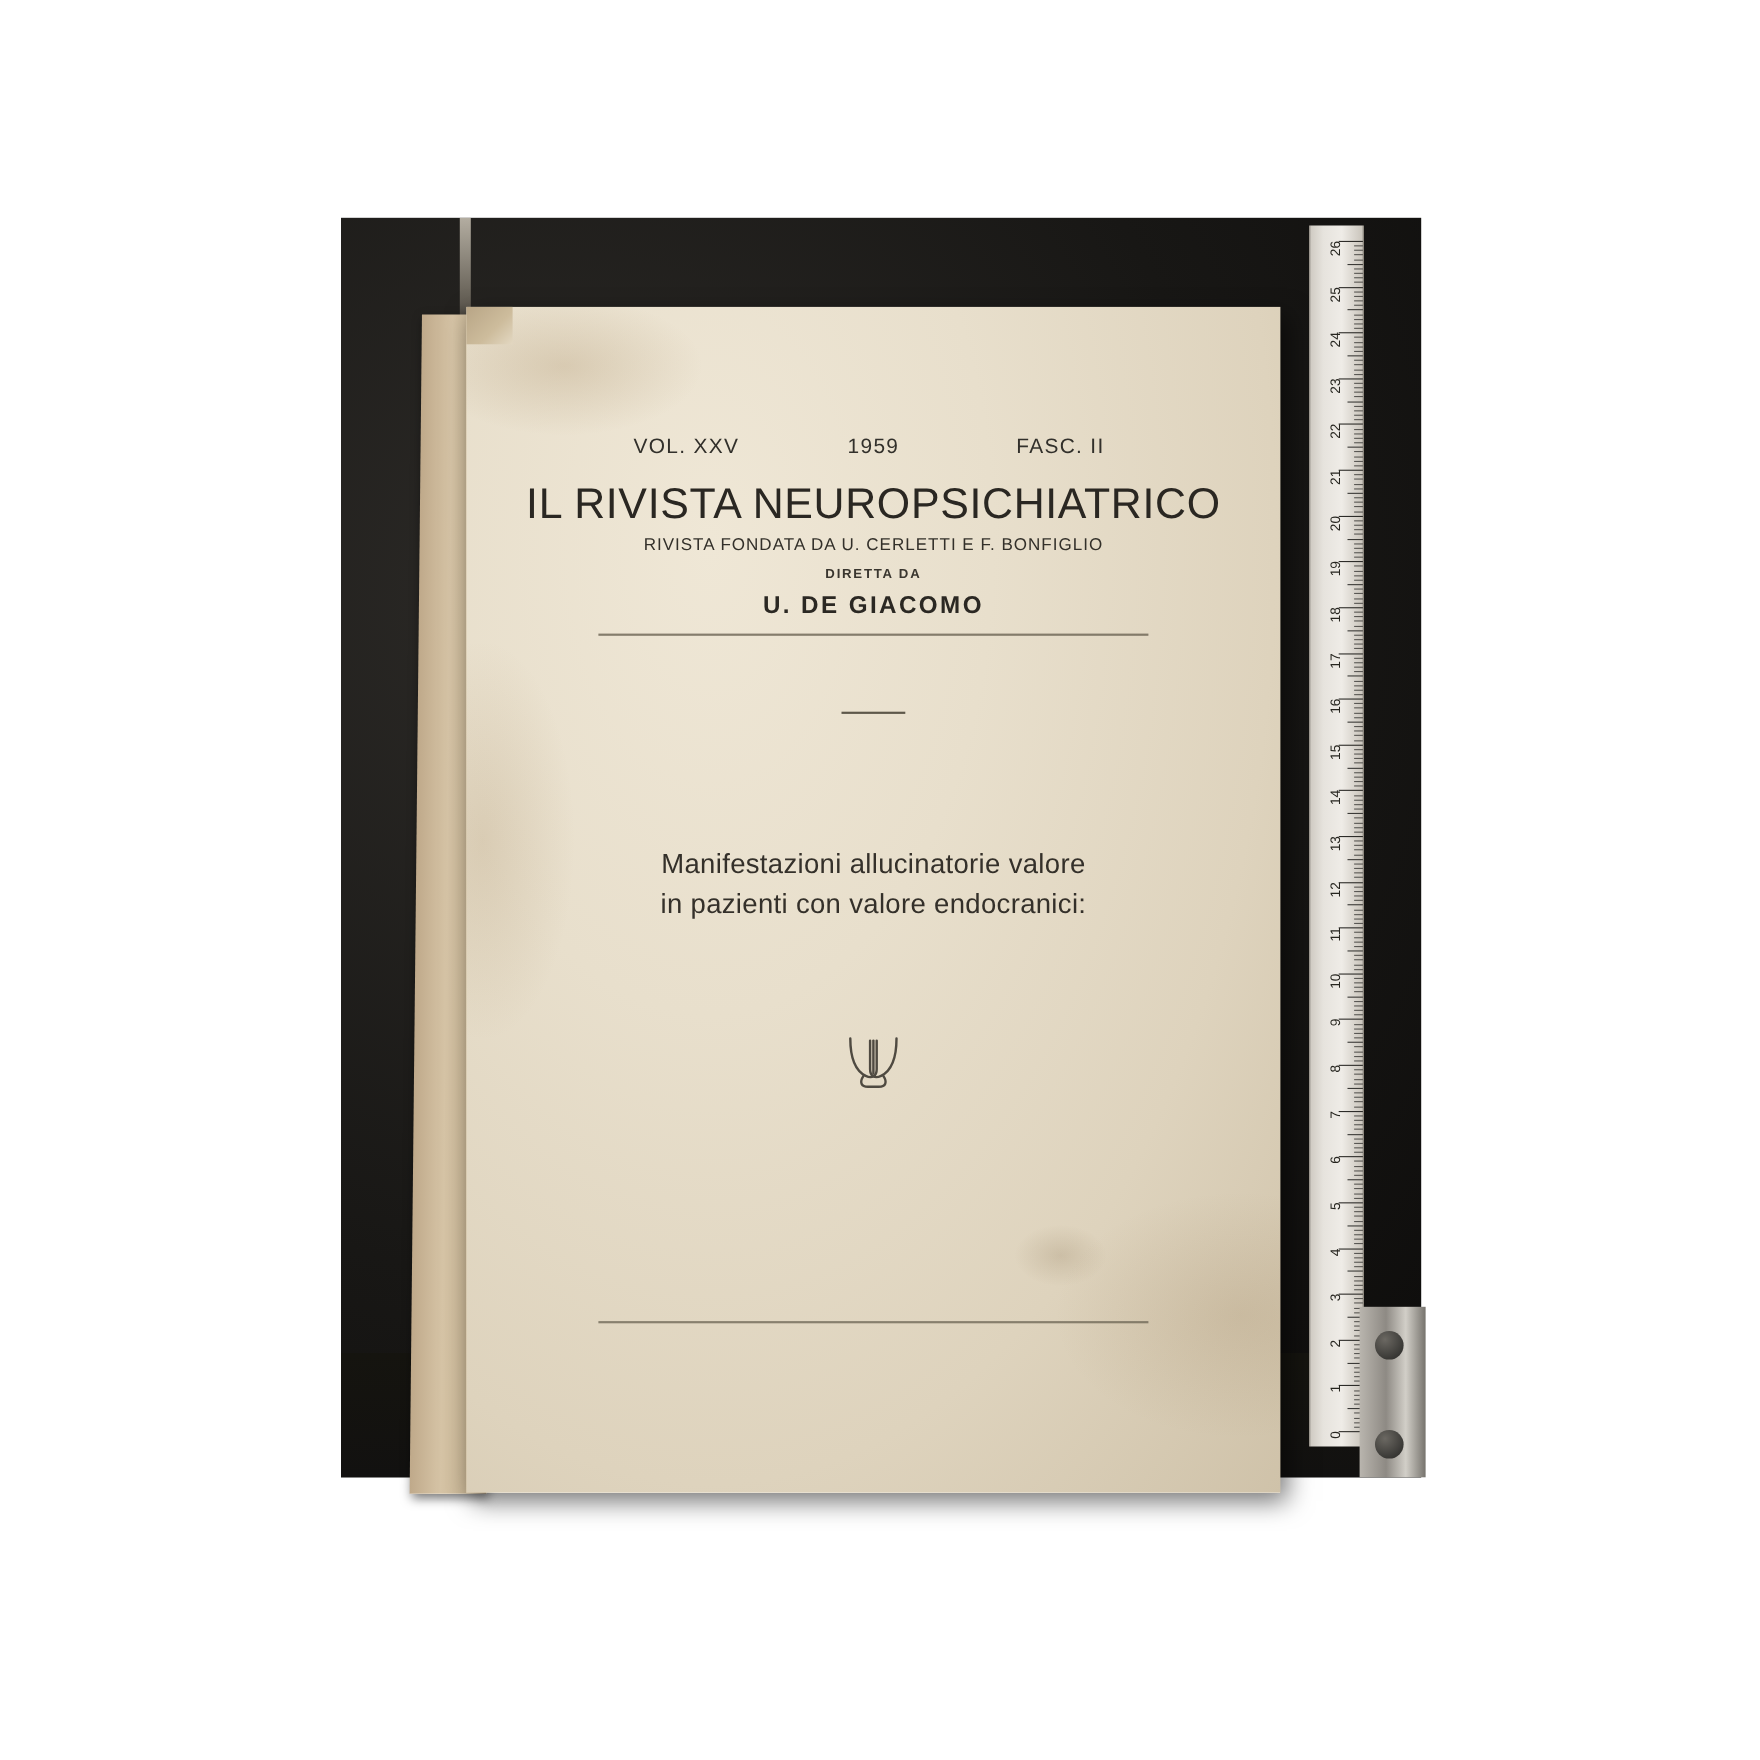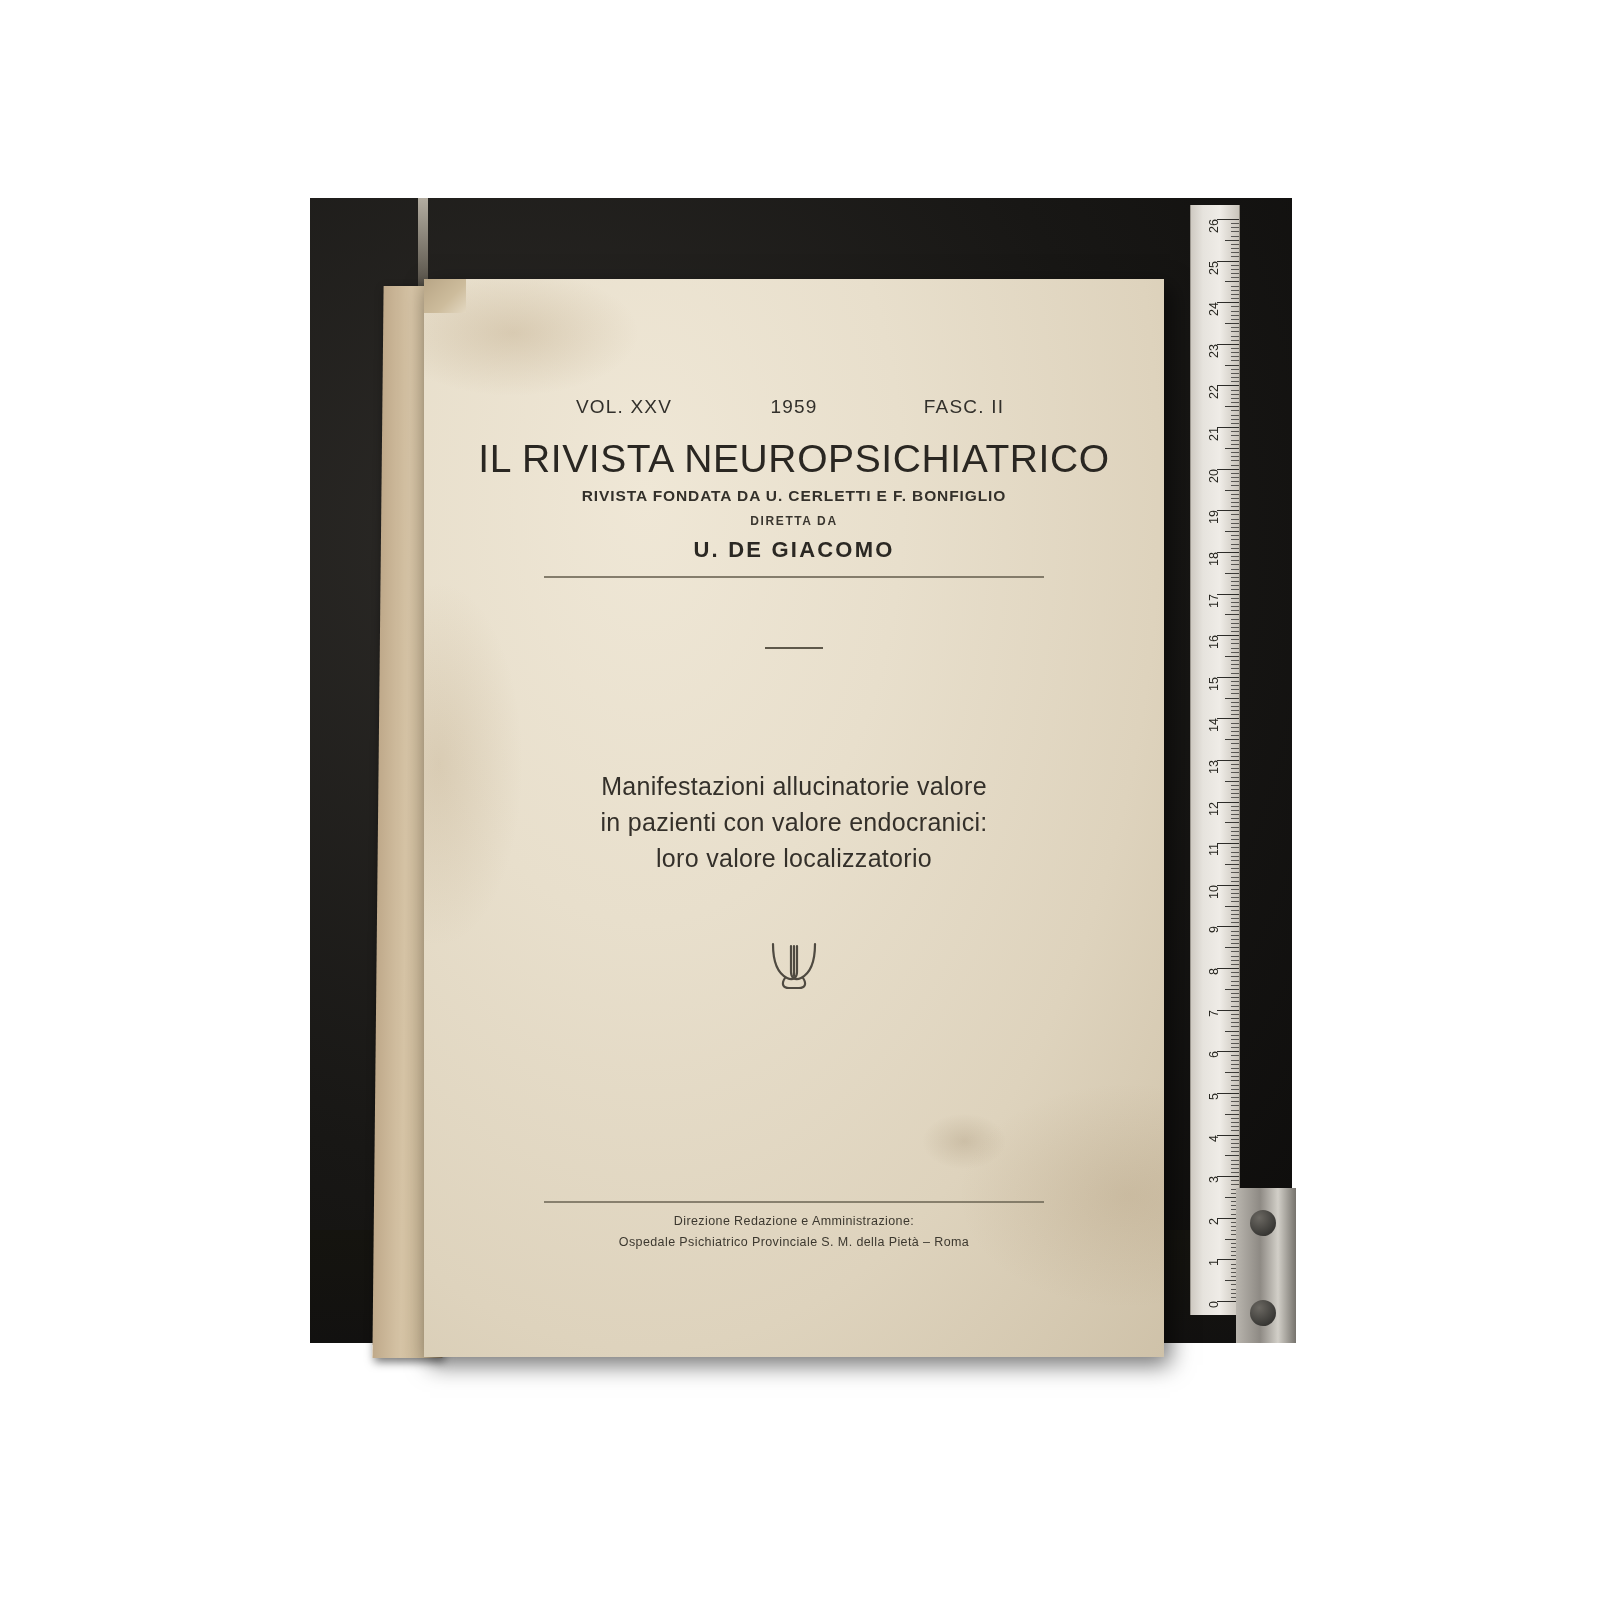--- a/index.html
+++ b/index.html
@@ -115,21 +115,21 @@
     top: 158px;
     font-size: 39px;
     letter-spacing: .6px;
     font-weight: 400;
     color: #2a2722;
   }
   #journal-sub1 {
     top: 208px;
     font-size: 15.5px;
     letter-spacing: .9px;
-    font-weight: 700;
+    font-weight: 400;
     color: #33302a;
   }
   #journal-sub2 {
     top: 235px;
     font-size: 12px;
     letter-spacing: 1.6px;
     font-weight: 700;
     color: #3a362f;
   }
   #director {
@@ -271,38 +271,33 @@
     <div class="cover-text" id="director">U. DE GIACOMO</div>
     <div class="cover-text" id="journal-sub2">DIRETTA DA</div>
 
     <div id="rule-top"></div>
 
     <div id="rule-author"></div>
 
     <div class="cover-text" id="article-title">
       <span class="l">Manifestazioni  allucinatorie  valore</span>
       <span class="l">in  pazienti  con  valore  endocranici:</span>
-      <span class="l">loro  valore  localizzatorio</span>
     </div>
 
     <svg id="logo" viewBox="0 0 70 60">
       <g fill="none" stroke="#35312a" stroke-width="2.2" stroke-linecap="round">
         <path d="M14 10 C14 30, 20 40, 28 44 C34 47, 38 44, 38 38 L38 12"></path>
         <path d="M56 10 C56 30, 50 40, 42 44 C36 47, 32 44, 32 38 L32 12"></path>
         <path d="M26 44 C22 50, 24 54, 30 54 L40 54 C46 54, 48 50, 44 44"></path>
         <path d="M35 12 L35 42"></path>
       </g>
     </svg>
 
     <div id="rule-bottom"></div>
 
-    <div class="cover-text" id="imprint">
-      <span class="l">Direzione Redazione e Amministrazione:</span>
-      <span class="l">Ospedale Psichiatrico Provinciale S. M. della Pietà – Roma</span>
-    </div>
   </div>
 
   <div id="corner-fold"></div>
 
   <div id="ruler">
       <div class="tick major" style="top: 1096px;"></div>
       <div class="ruler-num" style="top: 1096px;">0</div>
       <div class="tick minor" style="top: 1091.84px;"></div>
       <div class="tick minor" style="top: 1087.68px;"></div>
       <div class="tick minor" style="top: 1083.52px;"></div>

